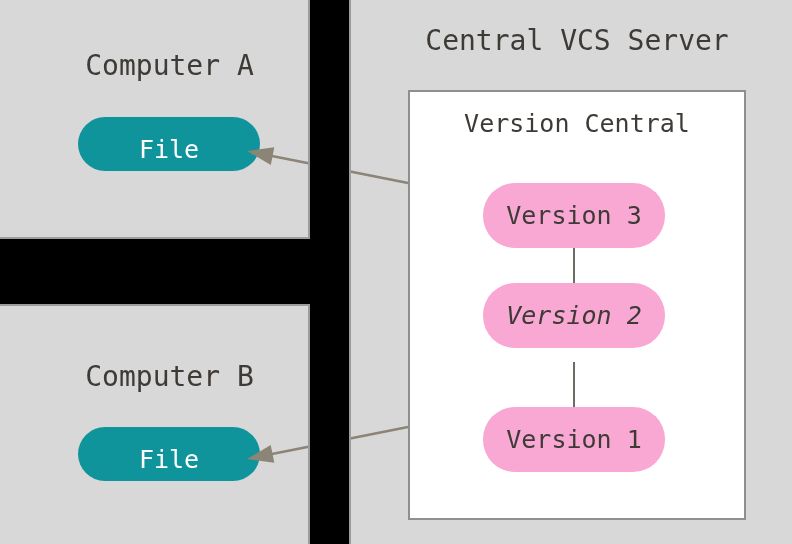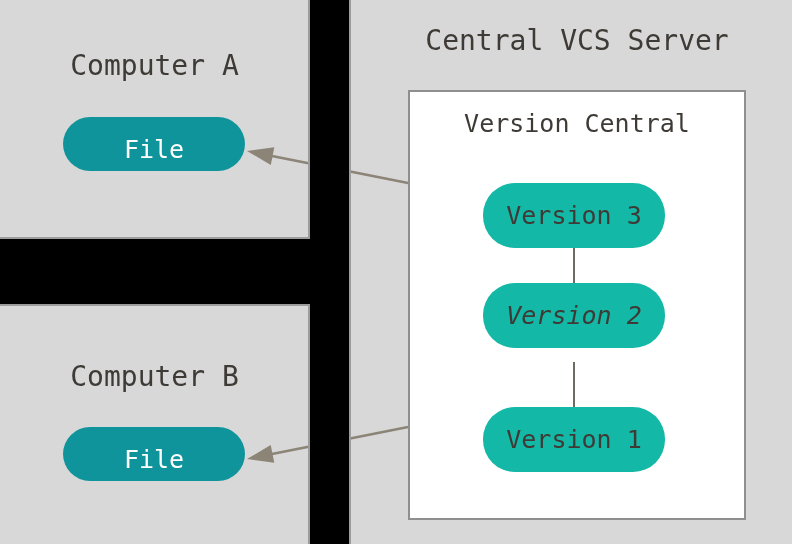--- a/index.html
+++ b/index.html
@@ -3,21 +3,21 @@
 <meta charset="utf-8">
 <style>
   html,body{margin:0;padding:0;}
   .stage{
     position:relative;
     width:792px;height:544px;
     background:#d8d8d8;
     overflow:hidden;
     font-family:"DejaVu Sans Mono", monospace;
   }
-  .comp-box{position:absolute;left:0;width:309px;}
+  .comp-box{position:absolute;left:15px;width:309px;}
   #comp-a{top:0;height:238px;}
   #comp-b{top:305px;height:239px;}
   .comp-title{
     position:absolute;left:0;width:100%;
     text-align:center;font-size:28px;color:#3e3a36;
     letter-spacing:0;
   }
   #comp-a .comp-title{top:49px;}
   #comp-b .comp-title{top:55px;}
   .pill-file{
@@ -34,21 +34,21 @@
   .server-box{
     position:absolute;left:408px;top:90px;width:338px;height:430px;
     background:#ffffff;border:2px solid #8f8f8f;box-sizing:border-box;
   }
   .vd-title{
     position:absolute;top:17px;left:0;width:100%;
     text-align:center;font-size:25px;color:#3e3a36;
   }
   .pill-version{
     position:absolute;left:73px;width:182px;height:65px;
-    border-radius:32px;background:#14b8a6;
+    border-radius:32px;background:#f9a8d4;
     color:#3e3a36;font-size:25px;line-height:65px;text-align:center;
   }
   #pill-v3{top:91px;}
   #pill-v2{top:191px;font-style:italic;}
   #pill-v1{top:315px;}
   .connector{
     position:absolute;left:163px;width:2px;background:#6e6a64;
   }
   #conn-32{top:156px;height:49px;}
   #conn-21{top:270px;height:45px;}

